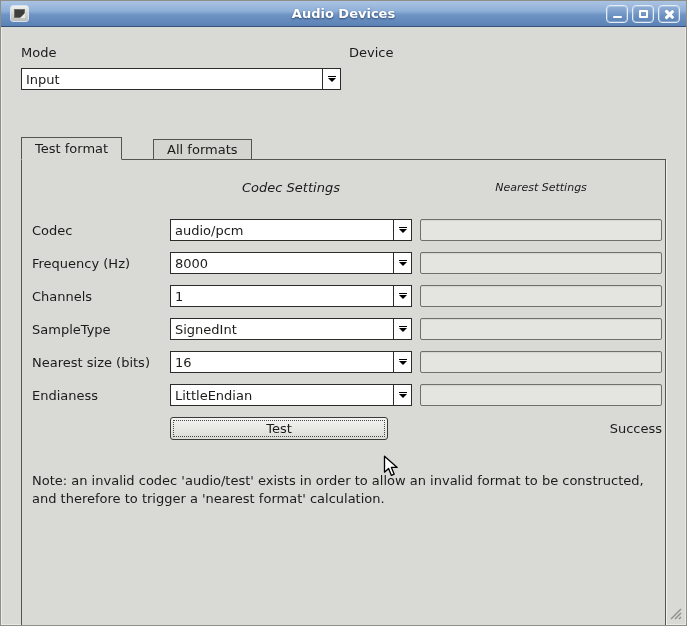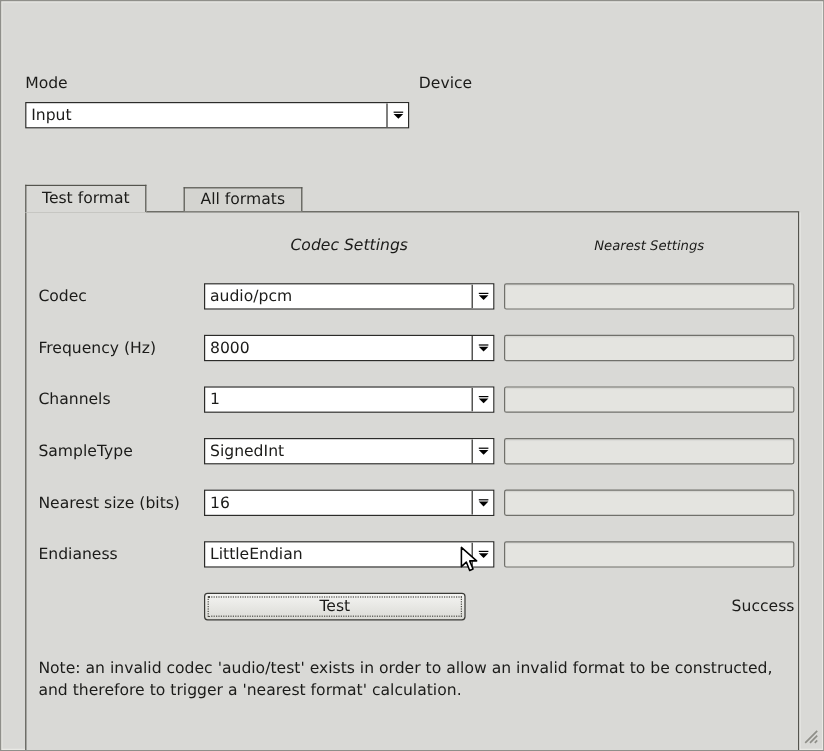--- a/index.html
+++ b/index.html
@@ -49,21 +49,21 @@
   .g-max { width:9px; height:8px; border:2px solid #fff; border-radius:1px; }
   .g-close { position:relative; width:11px; height:11px; }
   .g-close::before, .g-close::after {
     content:""; position:absolute; left:4.5px; top:0; width:2.6px; height:11px;
     background:#fff; border-radius:1px;
   }
   .g-close::before { transform:rotate(45deg); }
   .g-close::after  { transform:rotate(-45deg); }
 
   
-  .content { position:absolute; top:26px; left:0; right:0; bottom:0; padding:17px 20px; }
+  .content { position:absolute; top:26px; left:0; right:0; bottom:0; padding:0 20px; }
 
   .top-form { display:grid; grid-template-columns:320px 1fr; gap:0 8px; margin-top:18px; }
   .field-label { height:16px; margin-bottom:7px; }
 
   .combo {
     position:relative; height:22px; background:#ffffff;
     border:1px solid #2c2c2a;
     display:flex; align-items:center; padding:0 24px 0 4px;
     cursor:default; white-space:nowrap; overflow:hidden;
   }
@@ -94,21 +94,21 @@
     padding-top:18px;
   }
   .frow {
     display:grid; grid-template-columns:130px 242px 242px; gap:0 8px;
     padding-left:10px; align-items:center;
   }
   .headers { height:18px; margin-bottom:23px; }
   .hdr-actual  { grid-column:2; text-align:center; font-style:italic; font-size:13px; }
   .hdr-nearest { grid-column:3; text-align:center; font-style:italic; font-size:11px; }
 
-  .setting-row { height:22px; margin-bottom:21px; }
+  .setting-row { height:22px; margin-bottom:11px; }
   .row-label { line-height:21px; }
   .nfield {
     width:242px; height:22px; border:1px solid #70706b; border-radius:2px;
     background:#e4e4e0; box-shadow:inset 0 1px 1px rgba(0,0,0,0.07);
     font:inherit; padding:0 4px; color:#1b1b19;
   }
 
   .test-row { height:23px; margin-top:2px; }
   .test-btn {
     grid-column:2; width:218px; height:23px;
@@ -125,20 +125,37 @@
 
   
   .cursor { position:absolute; left:382px; top:454px; z-index:10; pointer-events:none; }
   .grip { position:absolute; right:4px; bottom:5px; }
 </style>
 </head>
 <body>
 
 <div class="window">
 
+  <div class="titlebar">
+    <div class="winmenu">
+      <span class="doc"></span>
+    </div>
+    <span class="title-text">Audio Devices</span>
+    <div class="wbtns">
+      <div class="wbtn">
+        <span class="g-min"></span>
+      </div>
+      <div class="wbtn">
+        <span class="g-max"></span>
+      </div>
+      <div class="wbtn">
+        <span class="g-close"></span>
+      </div>
+    </div>
+  </div>
 
   <div class="content">
 
     <div class="top-form">
       <div>
         <div class="field-label">Mode</div>
         <div class="combo">
           <span>Input</span>
           <span class="combo-arrow">
               <span class="bar"></span>

